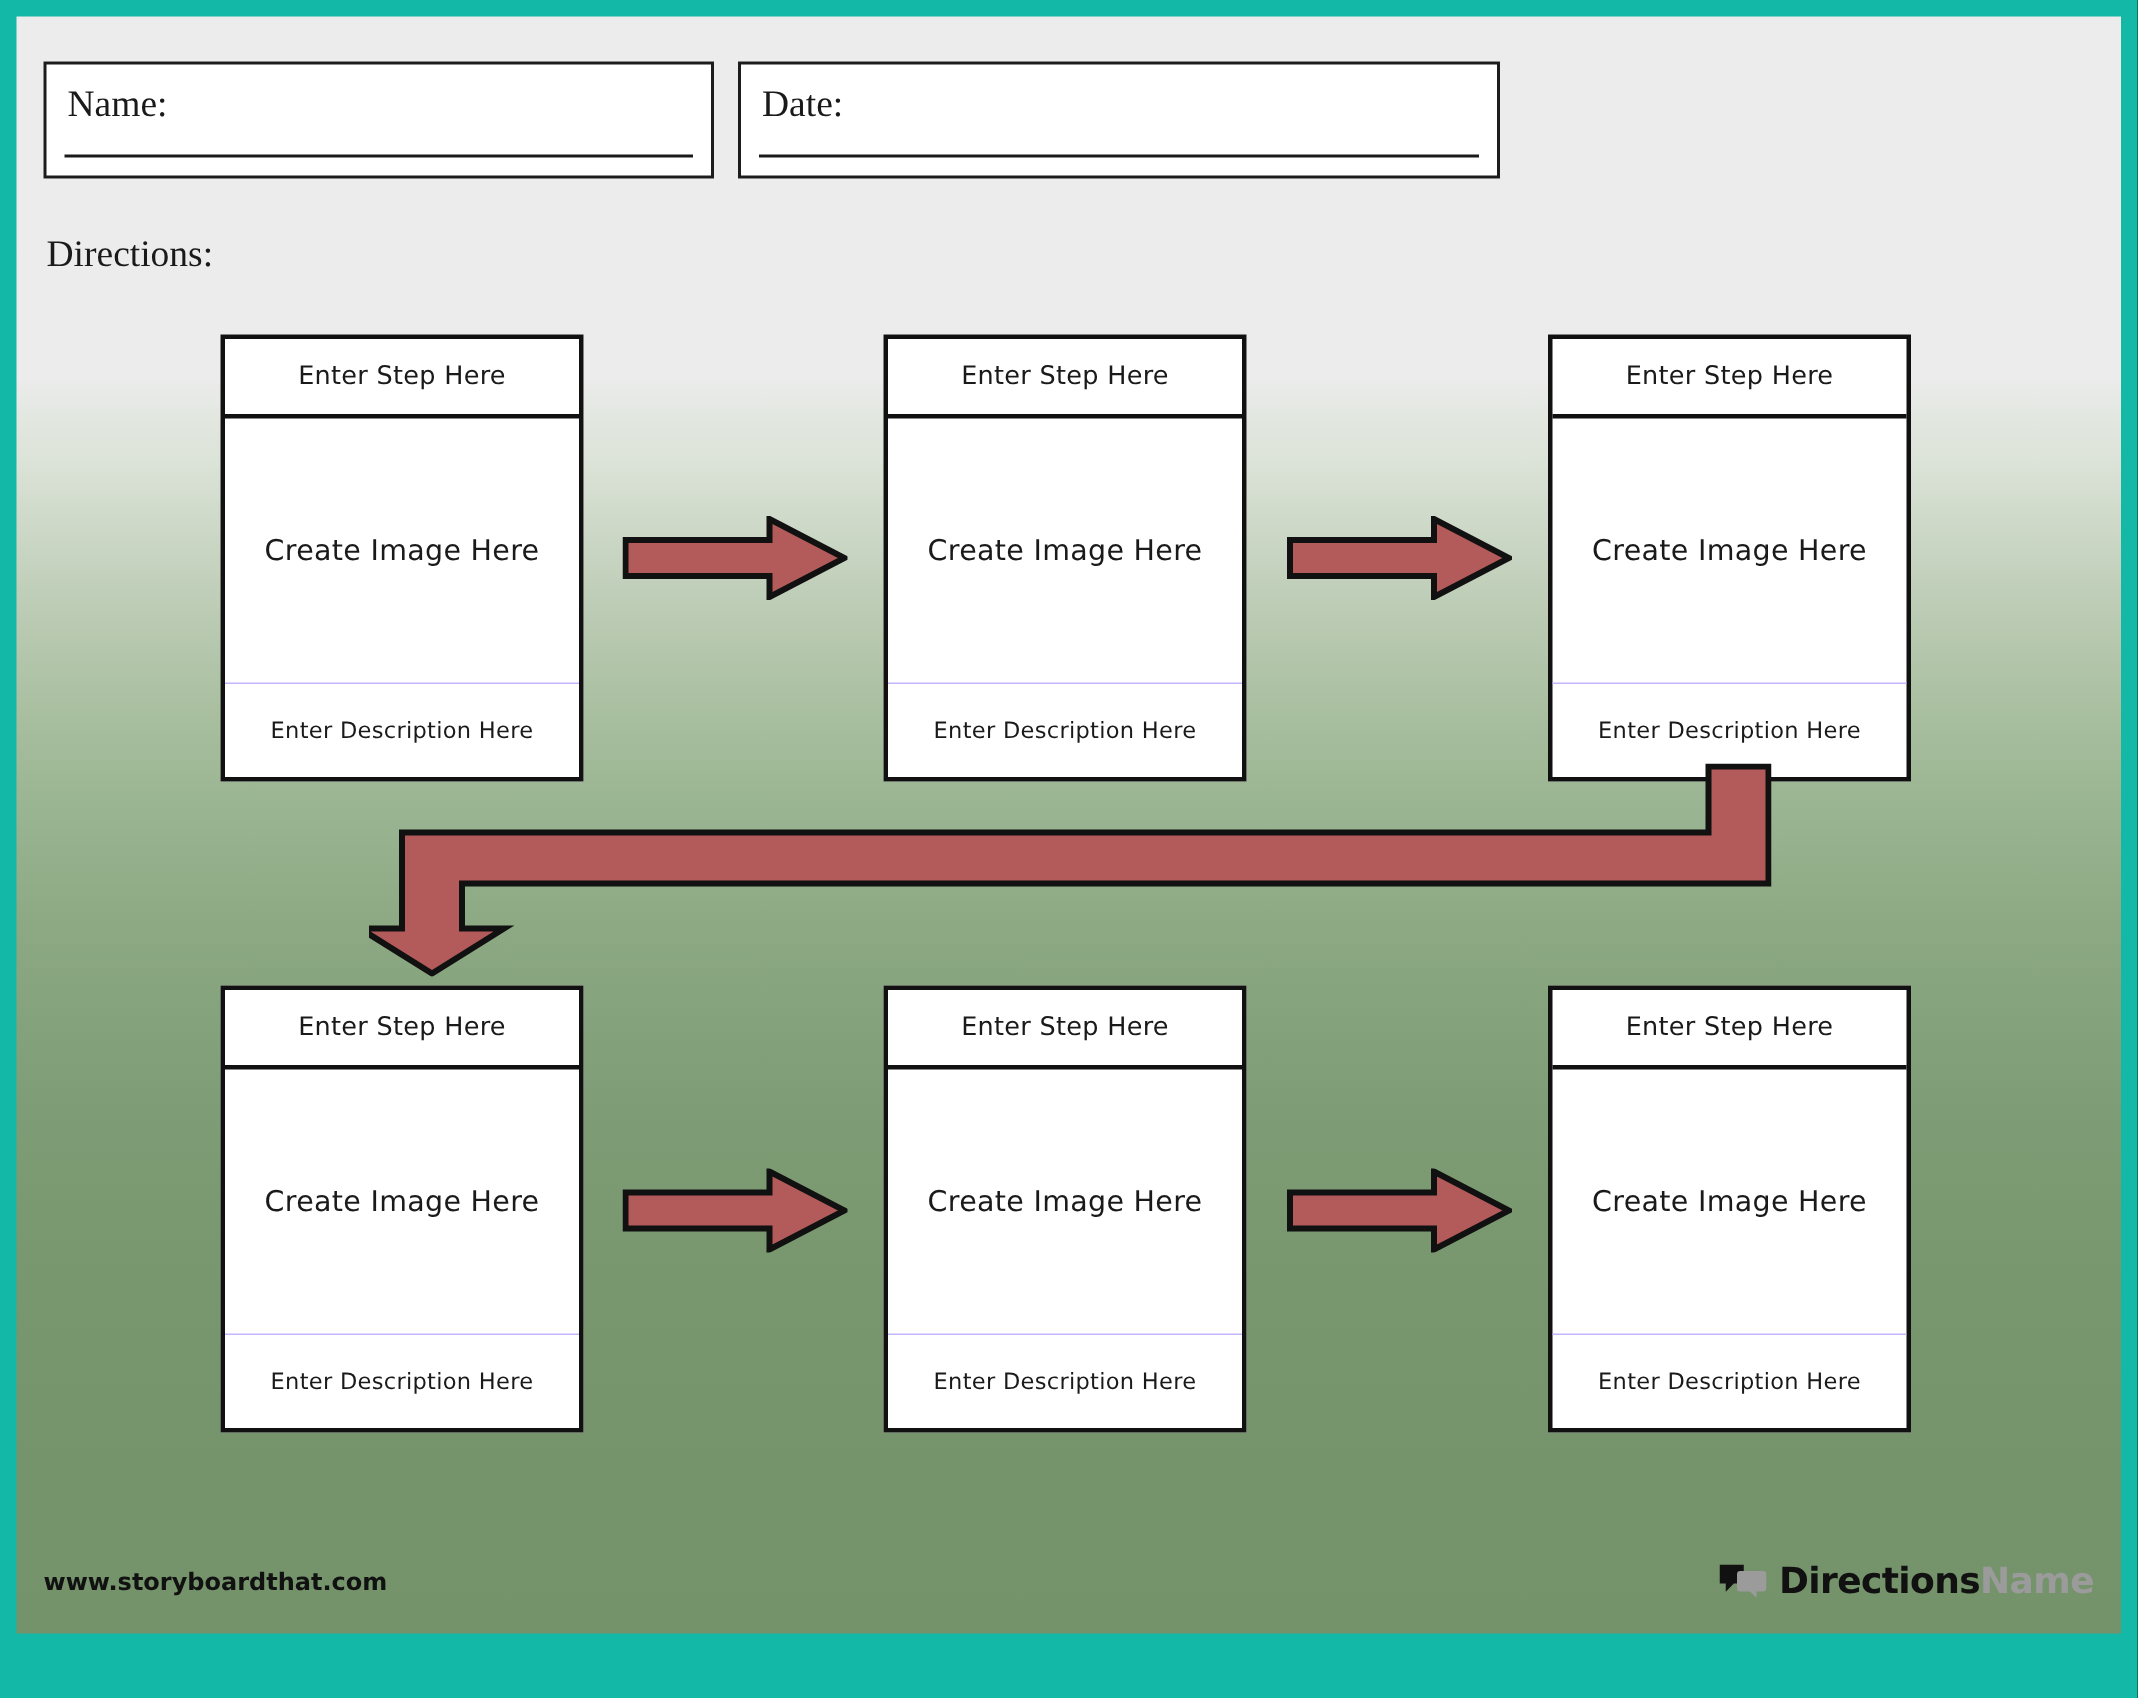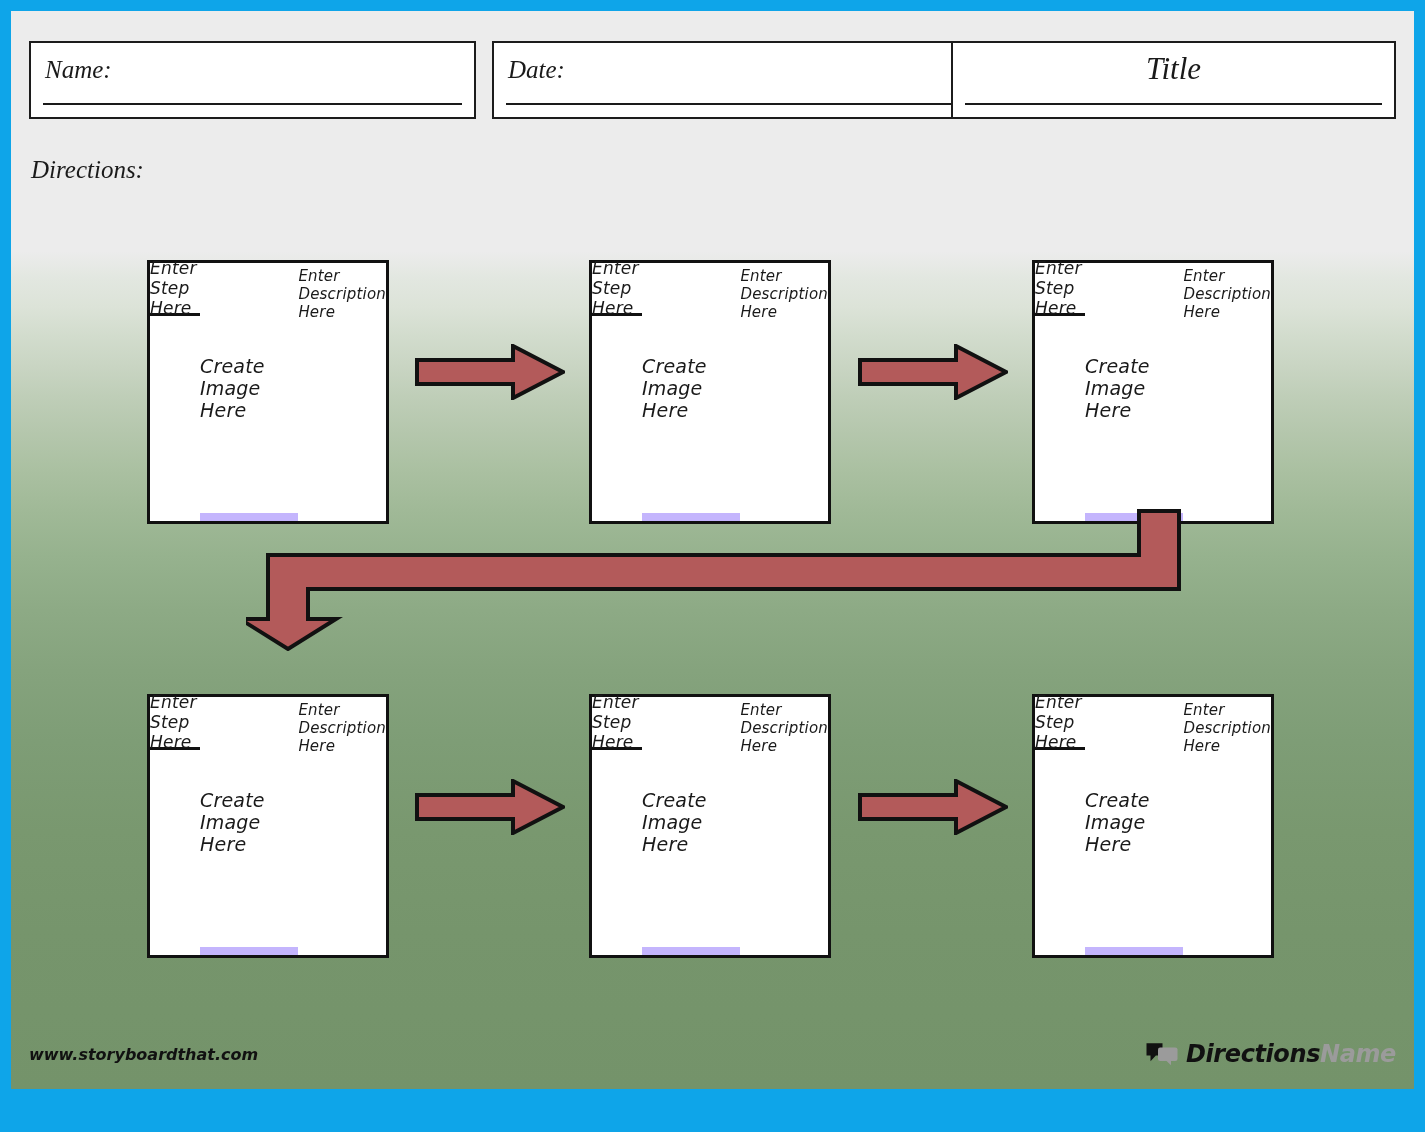--- a/index.html
+++ b/index.html
@@ -14,22 +14,21 @@
     overflow: hidden;
     font-family: "DejaVu Sans", sans-serif;
   }
 
   
   .page-frame {
     position: absolute;
     left: 0; top: 0;
     width: 1425px;
     height: 1132px;
-    background: #0ea5e9;
-    font-style: italic;
+    background: #14b8a6;
   }
 
   
   .sheet {
     position: absolute;
     left: 11px;
     top: 11px;
     width: 1403px;
     height: 1078px;
     background:
@@ -106,43 +105,42 @@
     top: 145px;
     font-family: "Liberation Serif", "DejaVu Serif", serif;
     font-size: 25px;
     color: #1a1a1a;
   }
 
   
   .cell {
     position: absolute;
     width: 242px;
-    height: 264px;
+    height: 298px;
     background: #ffffff;
     border: 3px solid #111111;
     box-sizing: border-box;
     display: flex;
-    flex-direction: row;
-    margin-top: 37px;
+    flex-direction: column;
   }
   .cell-step {
     height: 50px;
     flex: 0 0 50px;
     border-bottom: 3px solid #111111;
     display: flex;
     align-items: center;
     justify-content: center;
     font-family: "DejaVu Sans", sans-serif;
     font-size: 17px;
     color: #1a1a1a;
     letter-spacing: 0.2px;
   }
   .cell-image {
     flex: 1 1 auto;
-    border-bottom: 8px solid #c4b5fd;
+    border-bottom: 1px solid #c4b5fd;
     display: flex;
     align-items: center;
     justify-content: center;
     font-family: "DejaVu Sans", sans-serif;
     font-size: 19px;
     color: #1a1a1a;
     letter-spacing: 0.2px;
   }
   .cell-desc {
     height: 62px;
@@ -229,24 +227,20 @@
       <div class="hdr-box hdr-name">
         <div class="hdr-label">Name:</div>
         <div class="hdr-rule"></div>
       </div>
 
       <div class="hdr-box hdr-date">
         <div class="hdr-label">Date:</div>
         <div class="hdr-rule"></div>
       </div>
 
-      <div class="hdr-box hdr-title">
-        <div class="hdr-label centered">Title</div>
-        <div class="hdr-rule"></div>
-      </div>
 
     </div>
 
     <div class="directions">Directions:</div>
 
     <div class="cell cell-r1c1">
       <div class="cell-step">Enter Step Here</div>
       <div class="cell-image">Create Image Here</div>
       <div class="cell-desc">Enter Description Here</div>
     </div>

